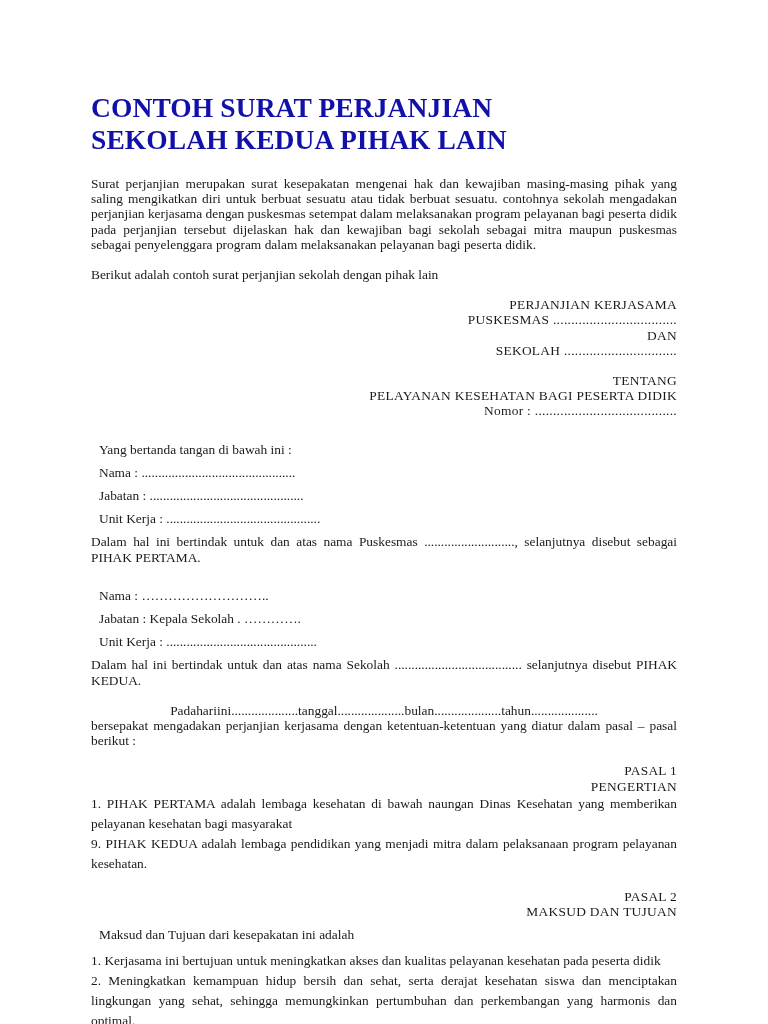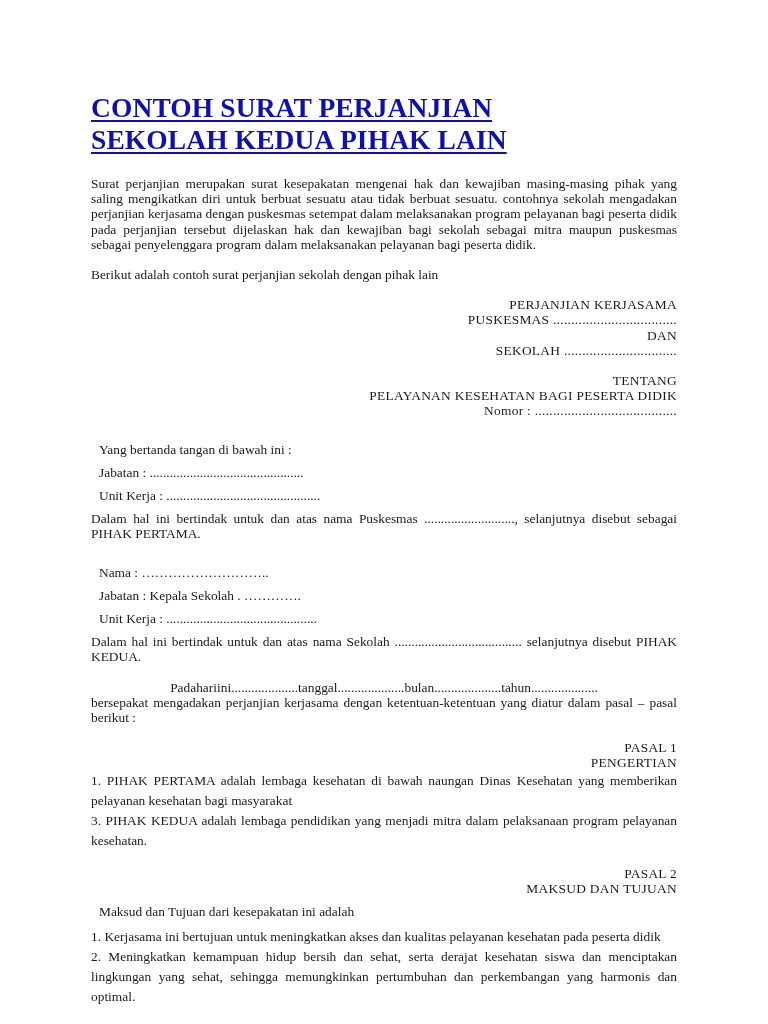--- a/index.html
+++ b/index.html
@@ -20,21 +20,20 @@
       left: 91px;
       top: 92px;
       width: 586px;
     }
     .title {
       font-family: "Liberation Serif", "DejaVu Serif", serif;
       font-weight: bold;
       font-size: 27.5px;
       line-height: 32px;
       color: #1111aa;
-      text-decoration: underline;
       text-decoration-thickness: 2px;
       text-underline-offset: 3px;
       margin: 0 0 20px 0;
       letter-spacing: 0.1px;
     }
     .title span { display: block; }
     .p {
       font-size: 13.4px;
       line-height: 15.2px;
       text-align: justify;
@@ -95,20 +94,21 @@
 
   <div>
     <p class="center shift-r">TENTANG</p>
     <p class="center shift-r">PELAYANAN KESEHATAN BAGI PESERTA DIDIK</p>
     <p class="center">Nomor : .......................................</p>
   </div>
   <div class="gap"></div>
 
   <div>
     <p class="line">Yang bertanda tangan di bawah ini :</p>
+    <p class="line">Nama : ..............................................</p>
     <p class="line">Jabatan : ..............................................</p>
     <p class="line">Unit Kerja : ..............................................</p>
     <p class="p">Dalam hal ini bertindak untuk dan atas nama Puskesmas ..........................., selanjutnya disebut sebagai PIHAK PERTAMA.</p>
   </div>
   <div class="gap"></div>
 
   <div>
     <p class="line">Nama : ………………………..</p>
     <p class="line">Jabatan : Kepala Sekolah . ………….</p>
     <p class="line">Unit Kerja : .............................................</p>
@@ -130,21 +130,21 @@
       <span>....................</span>
     </div>
     <p class="p">bersepakat mengadakan perjanjian kerjasama dengan ketentuan-ketentuan yang diatur dalam pasal – pasal berikut :</p>
   </div>
   <div class="gap"></div>
 
   <div>
     <p class="center shift-r">PASAL 1</p>
     <p class="center shift-r">PENGERTIAN</p>
     <p class="list-item">1. PIHAK PERTAMA adalah lembaga kesehatan di bawah naungan Dinas Kesehatan yang memberikan pelayanan kesehatan bagi masyarakat</p>
-    <p class="list-item">3. PIHAK KEDUA adalah lembaga pendidikan yang menjadi mitra dalam pelaksanaan program pelayanan kesehatan.</p>
+    <p class="list-item">9. PIHAK KEDUA adalah lembaga pendidikan yang menjadi mitra dalam pelaksanaan program pelayanan kesehatan.</p>
   </div>
   <div class="gap"></div>
 
   <div>
     <p class="center shift-r">PASAL 2</p>
     <p class="center shift-r">MAKSUD DAN TUJUAN</p>
     <p class="line">Maksud dan Tujuan dari kesepakatan ini adalah</p>
     <p class="list-item">1. Kerjasama ini bertujuan untuk meningkatkan akses dan kualitas pelayanan kesehatan pada peserta didik</p>
     <p class="list-item">2. Meningkatkan kemampuan hidup bersih dan sehat, serta derajat kesehatan siswa dan menciptakan lingkungan yang sehat, sehingga memungkinkan pertumbuhan dan perkembangan yang harmonis dan optimal.</p>
   </div>

